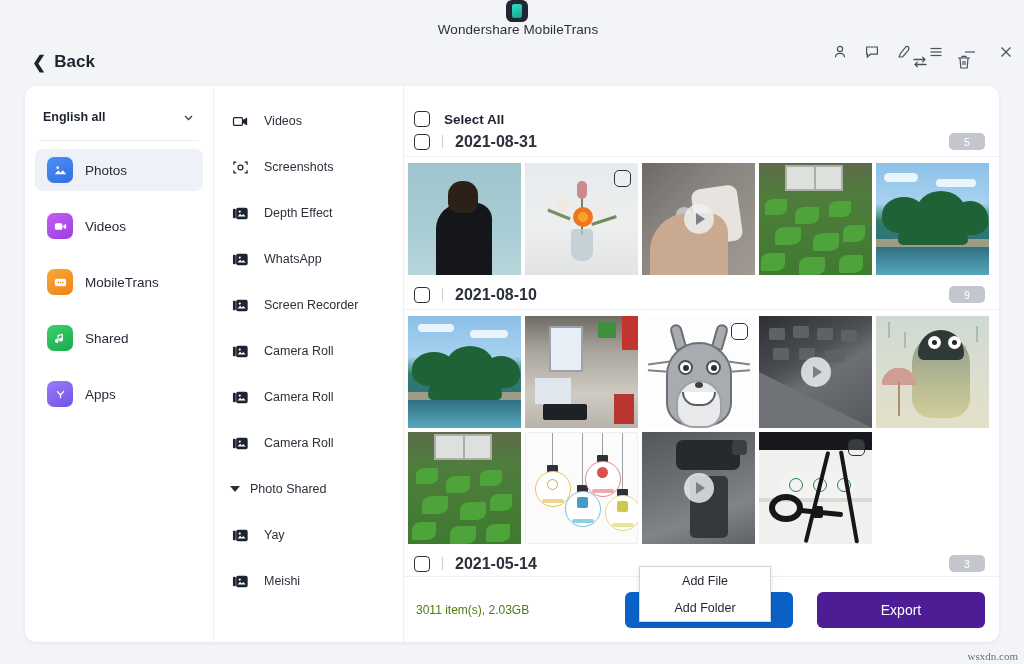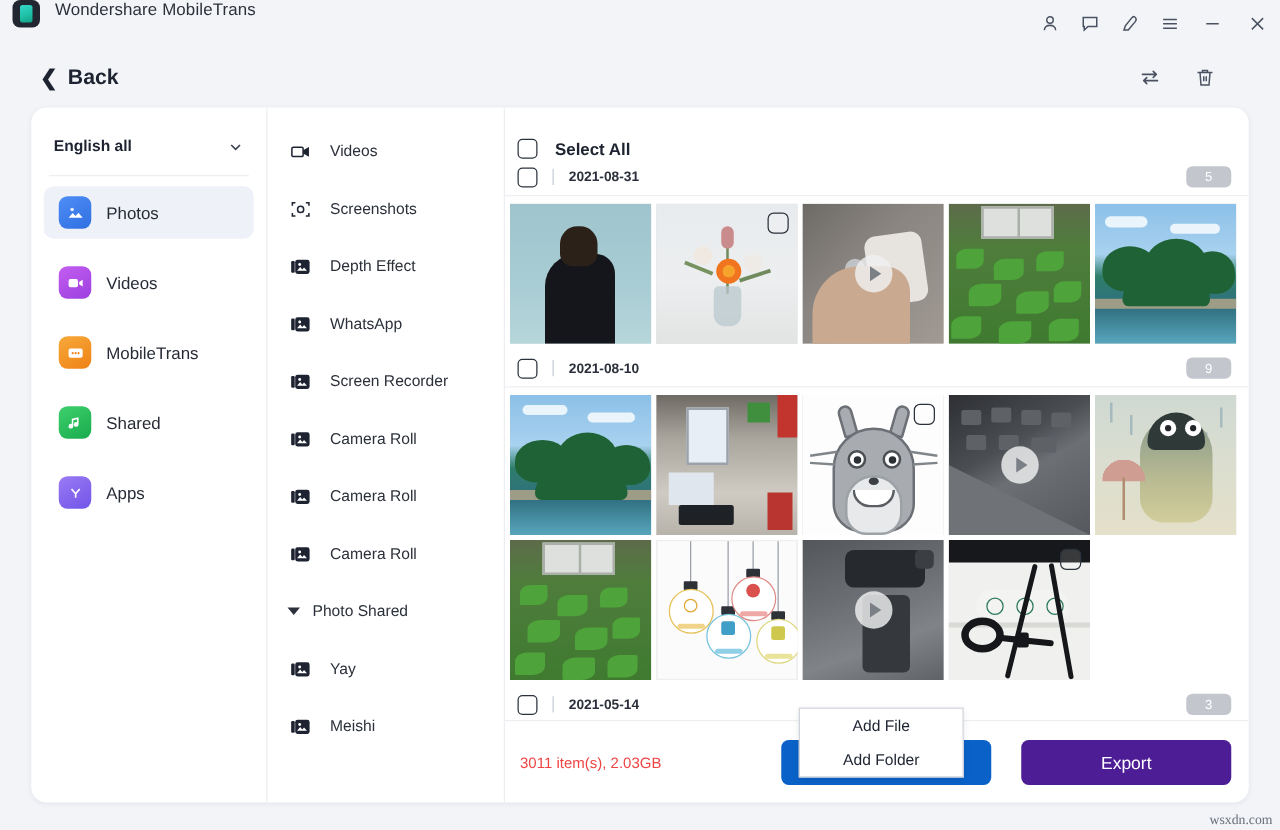--- a/index.html
+++ b/index.html
@@ -11,21 +11,21 @@
   }
   #app {
     position: relative;
     width: 1024px; height: 664px;
     background: #f2f4f8;
   }
 
   
   .titlebar {
     position: absolute; top: 0; left: 0; width: 1024px; height: 38px;
-    display: flex; 
+    display: flex; align-items: center; flex-direction: column;
   }
   .app-logo {
     width: 22px; height: 22px; margin-left: 10px;
     border-radius: 6px;
     background: #222630;
     position: relative;
     flex: 0 0 auto;
   }
   .app-logo::after {
     content: ""; position: absolute; left: 6px; top: 4px;
@@ -124,21 +124,21 @@
     height: 34px; display: flex; align-items: flex-end; gap: 14px; padding-left: 10px;
     margin-top: 7px;
   }
   .selall-label { font-size: 13.5px; font-weight: bold; color: #1d2330; }
 
   .date-row {
     height: 30px; display: flex; align-items: center; gap: 12px; padding-left: 10px; padding-right: 14px;
     border-bottom: 1px solid #edeff3;
   }
   .date-bar { width: 1px; height: 13px; background: #c9ced8; }
-  .date-label { font-size: 11px; font-weight: bold; color: #2b303a; }
+  .date-label { font-size: 16px; font-weight: bold; color: #2b303a; }
   .count-badge {
     margin-left: auto; min-width: 36px; height: 17px; border-radius: 5px;
     background: #c3c7cd; color: #fff; font-size: 10.5px;
     display: flex; align-items: center; justify-content: center;
   }
 
   .grid {
     display: flex; flex-wrap: wrap; gap: 4px; padding: 6px 0 0 4px; width: 100%;
   }
   .thumb {
@@ -158,21 +158,21 @@
   .playbtn::after {
     content: ""; width: 0; height: 0; margin-left: 3px;
     border-left: 9px solid #7b7f86; border-top: 6px solid transparent; border-bottom: 6px solid transparent;
   }
 
   
   .footer {
     height: 66px; flex: 0 0 66px; border-top: 1px solid #edeff3;
     display: flex; align-items: center; padding: 0 14px 0 12px; position: relative;
   }
-  .foot-info { font-size: 12px; color: #ef4444; }
+  .foot-info { font-size: 12px; color: #4d7c0f; }
   .foot-btns { margin-left: auto; display: flex; gap: 24px; }
   .btn {
     width: 168px; height: 36px; border-radius: 6px; border: none;
     color: #fff; font-size: 14px; font-family: inherit;
     display: flex; align-items: center; justify-content: center;
   }
   .btn.import { background: #0a62c9; }
   .btn.export { background: #4c1d95; }
 
   

